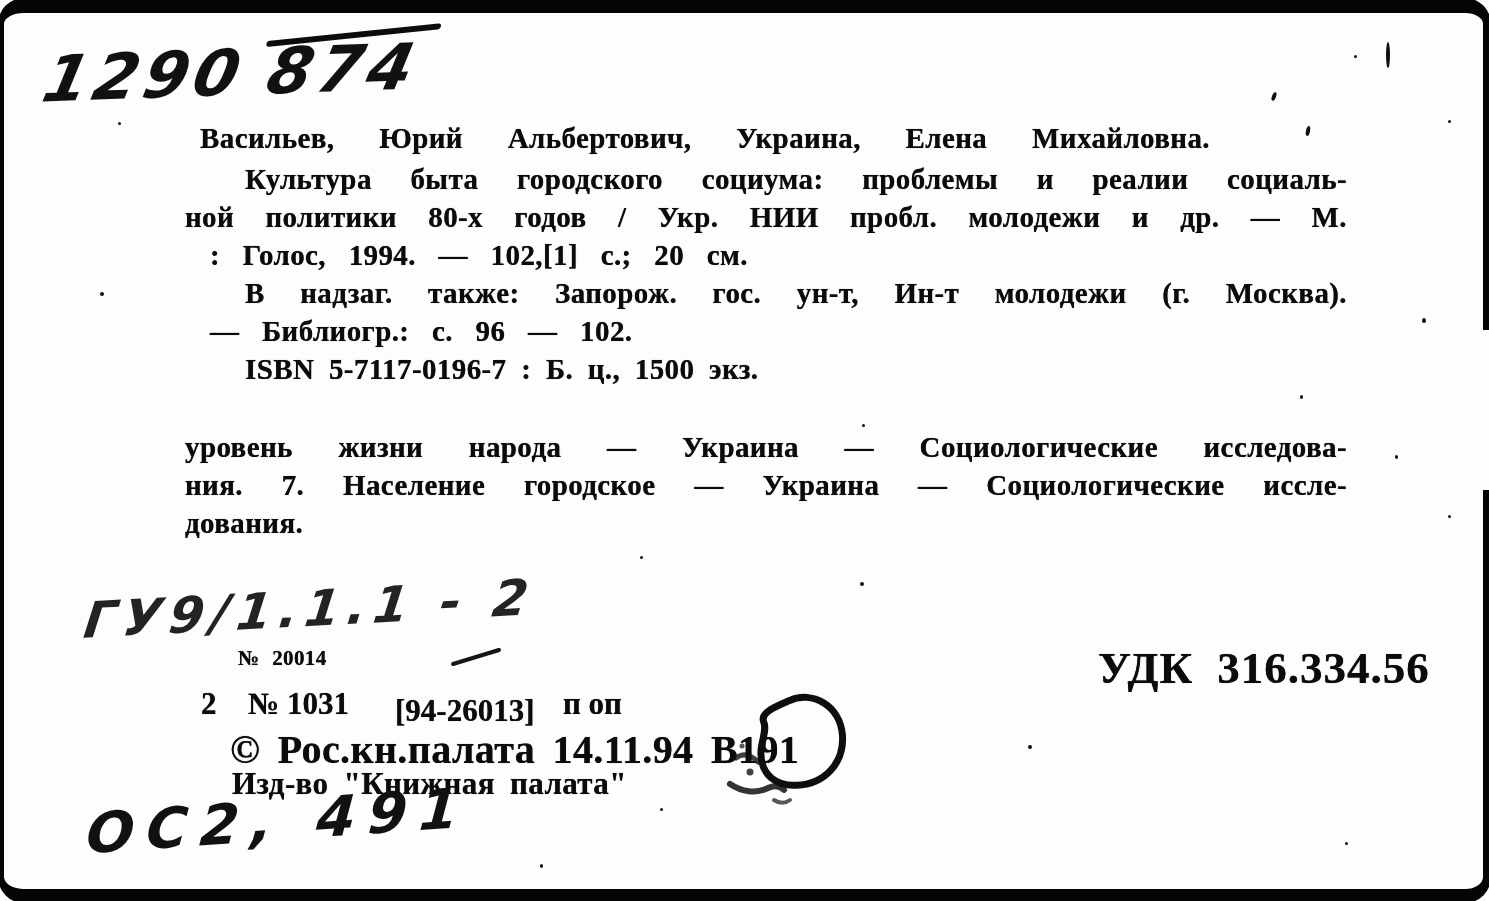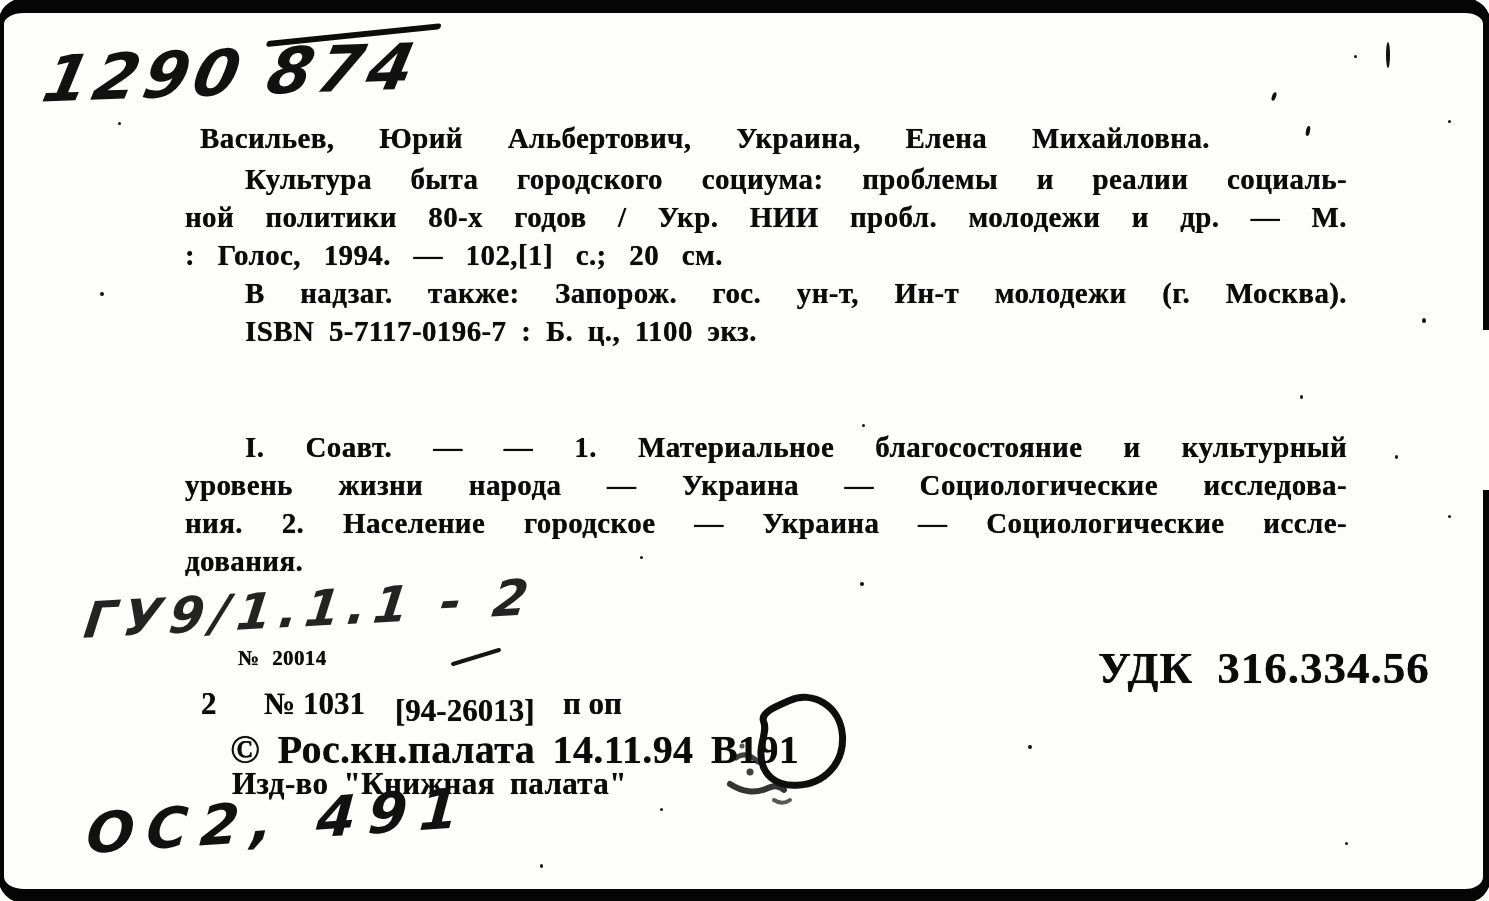--- a/index.html
+++ b/index.html
@@ -47,27 +47,27 @@
     width: 1010px;
     text-align: justify;
     text-align-last: justify;
   }
   .para { position: absolute; left: 185px; width: 1162px; }
   .para .line { height: 38px; line-height: 38px; }
   .para1 { top: 160px; }
   .para2 { top: 428px; }
   .indent { padding-left: 60px; }
   .just { text-align: justify; text-align-last: justify; white-space: normal; }
-  .wide { word-spacing: 15px; }
+  .wide { word-spacing: 15px; margin-left: 25px; }
 
   .rec-number { position: absolute; left: 238px; top: 646px; font-size: 21px; }
   .order-line { position: absolute; left: 0; top: 686px; width: 100%; height: 40px; }
   .order-line span { position: absolute; font-size: 31px; font-weight: bold; text-shadow: 0 0 0.7px rgba(0,0,0,0.85); }
   .order-copy   { left: 201px; }
-  .order-number { left: 248px; margin-left: 16px; }
+  .order-number { left: 248px; }
   .order-code   { left: 395px; margin-top: 7px; }
   .order-suffix { left: 563px; }
   .copyright-line { position: absolute; left: 230px; top: 726px; font-size: 40px; }
   .publisher-line { position: absolute; left: 232px; top: 766px; font-size: 31px; }
   .udc { position: absolute; left: 1098px; top: 642px; font-size: 45px; letter-spacing: 1px; word-spacing: 12px; }
 
   
   .hw {
     font-family: "DejaVu Sans", sans-serif;
     font-style: italic;
@@ -131,27 +131,27 @@
     <span>1290</span><span class="second">874</span>
   </div>
 
   <div class="typed heading">Васильев, Юрий Альбертович, Украина, Елена Михайловна.</div>
 
   <div class="para para1">
     <div class="typed line indent just">Культура быта городского социума: проблемы и реалии социаль-</div>
     <div class="typed line just">ной политики 80-х годов / Укр. НИИ пробл. молодежи и др. — М.</div>
     <div class="typed line wide">: Голос, 1994. — 102,[1] с.; 20 см.</div>
     <div class="typed line indent just">В надзаг. также: Запорож. гос. ун-т, Ин-т молодежи (г. Москва).</div>
-    <div class="typed line indent">ISBN 5-7117-0196-7 : Б. ц., 1100 экз.</div>
+    <div class="typed line wide">— Библиогр.: с. 96 — 102.</div>
+    <div class="typed line indent">ISBN 5-7117-0196-7 : Б. ц., 1500 экз.</div>
   </div>
 
   <div class="para para2">
-    <div class="typed line indent just">I. Соавт. — — 1. Материальное благосостояние и культурный</div>
     <div class="typed line just">уровень жизни народа — Украина — Социологические исследова-</div>
-    <div class="typed line just">ния. 2. Население городское — Украина — Социологические иссле-</div>
+    <div class="typed line just">ния. 7. Население городское — Украина — Социологические иссле-</div>
     <div class="typed line">дования.</div>
   </div>
 
   <div class="hw hw-classmark">ГУ9/1.1.1 - 2</div>
   <div class="pen-stroke"></div>
 
   <div class="typed rec-number">№ 20014</div>
   <div class="order-line">
     <span class="order-copy">2</span>
     <span class="order-number">№ 1031</span>

